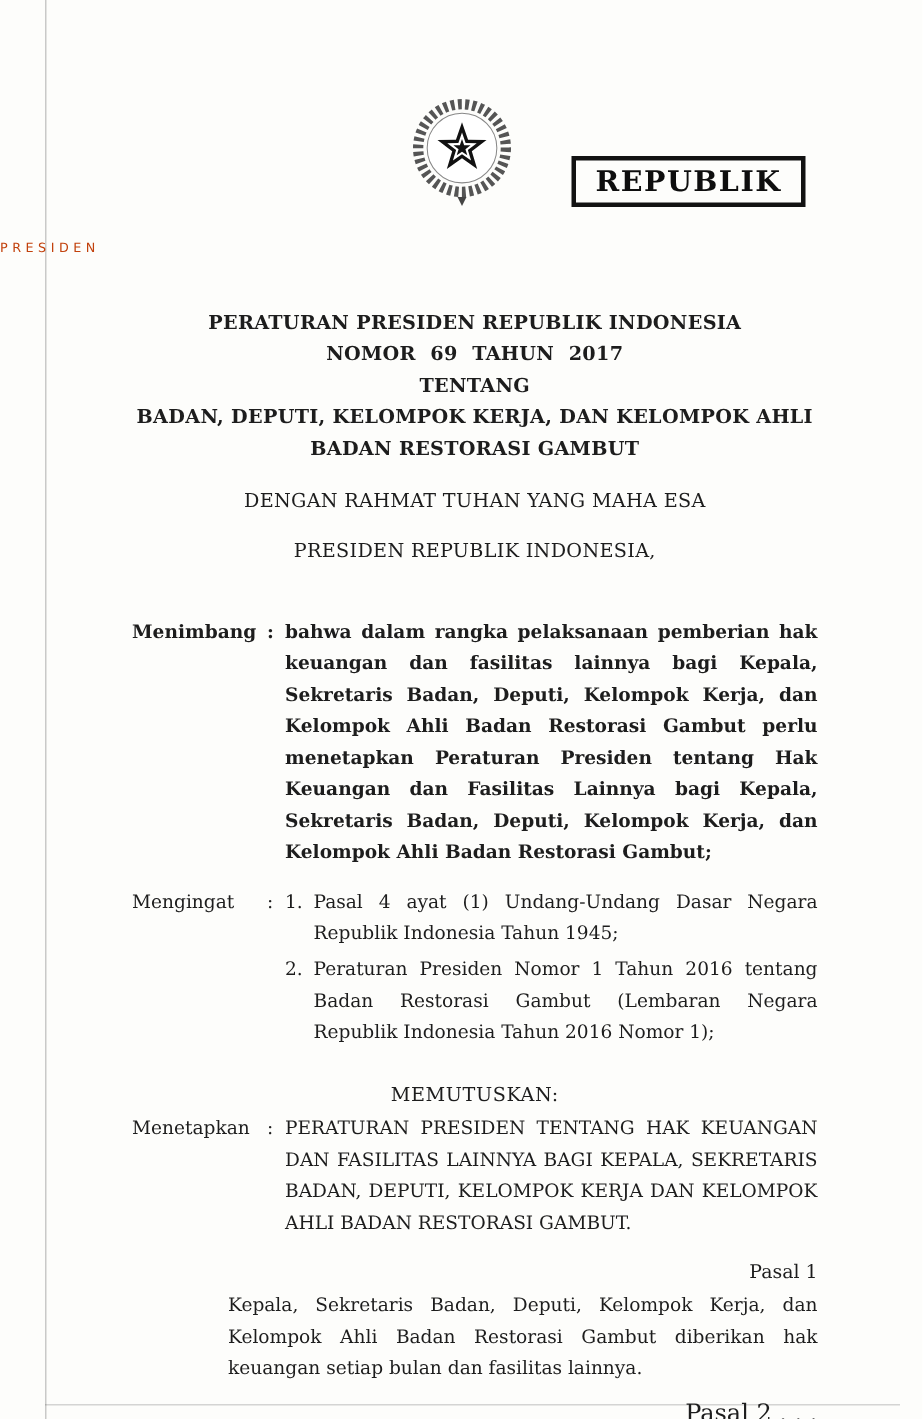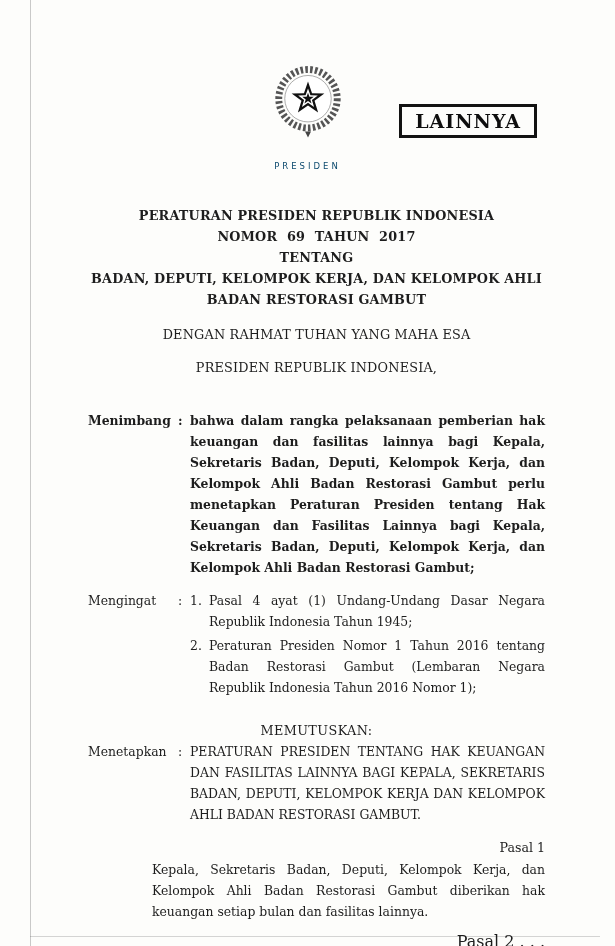--- a/index.html
+++ b/index.html
@@ -26,23 +26,23 @@
   }
   .stamp-label { font-weight: bold; font-size: 19px; letter-spacing: 1px; color: #0e0e0e; }
 
   
   .emblem { position: absolute; top: 56px; left: 50%; transform: translateX(-50%); width: 86px; height: 94px; }
   .emblem svg { width: 100%; height: 100%; display: block; }
 
   
   .letterhead {
     position: absolute; top: 161px; left: 0; width: 100%;
-    text-align: center;
+    text-align: left;
     font-family: "DejaVu Sans", "Liberation Sans", sans-serif;
-    color: #0c4a6e;
+    color: #c2410c;
   }
   .lh-line1 { font-size: 8.5px; letter-spacing: 3px; }
   .lh-line2 { font-size: 8.5px; letter-spacing: 2.2px; margin-top: 3px; }
 
   
   .content { padding: 205px 70px 0 88px; }
 
   .title-block { text-align: center; font-weight: bold; font-size: 12.8px; line-height: 21px; letter-spacing: .2px; }
   .title-number { word-spacing: 5px; }
 
@@ -74,21 +74,21 @@
 </style>
 </head>
 <body>
 
 <div class="page">
 
   <div class="scan-left"></div>
   <div class="scan-bottom"></div>
 
   <div class="stamp">
-    <span class="stamp-label">LAINNYA</span>
+    <span class="stamp-label">REPUBLIK</span>
   </div>
 
   <div class="emblem">
     <svg viewBox="0 0 100 106" xmlns="http://www.w3.org/2000/svg" aria-hidden="true">
       <circle cx="50" cy="48" r="34" fill="none" stroke="#555555" stroke-width="8" stroke-dasharray="3 2.6"></circle>
       <circle cx="50" cy="48" r="27" fill="#ffffff" stroke="#888888" stroke-width="0.8"></circle>
       <path fill="#111111" d="M50,28 L54.70,41.53 L69.02,41.82 L57.61,50.47 L61.76,64.18 L50,56 L38.24,64.18 L42.39,50.47 L30.98,41.82 L45.30,41.53 Z"></path>
       <path fill="#ffffff" d="M50,36 L52.82,44.12 L61.41,44.29 L54.56,49.48 L57.05,57.71 L50,52.8 L42.95,57.71 L45.44,49.48 L38.59,44.29 L47.18,44.12 Z"></path>
       <path fill="#111111" d="M50,41 L51.65,45.74 L56.66,45.83 L52.66,48.87 L54.11,53.66 L50,50.8 L45.89,53.66 L47.34,48.87 L43.34,45.83 L48.35,45.74 Z"></path>
       <path fill="#444444" d="M46.5,86 L53.5,86 L50,93 Z"></path>

